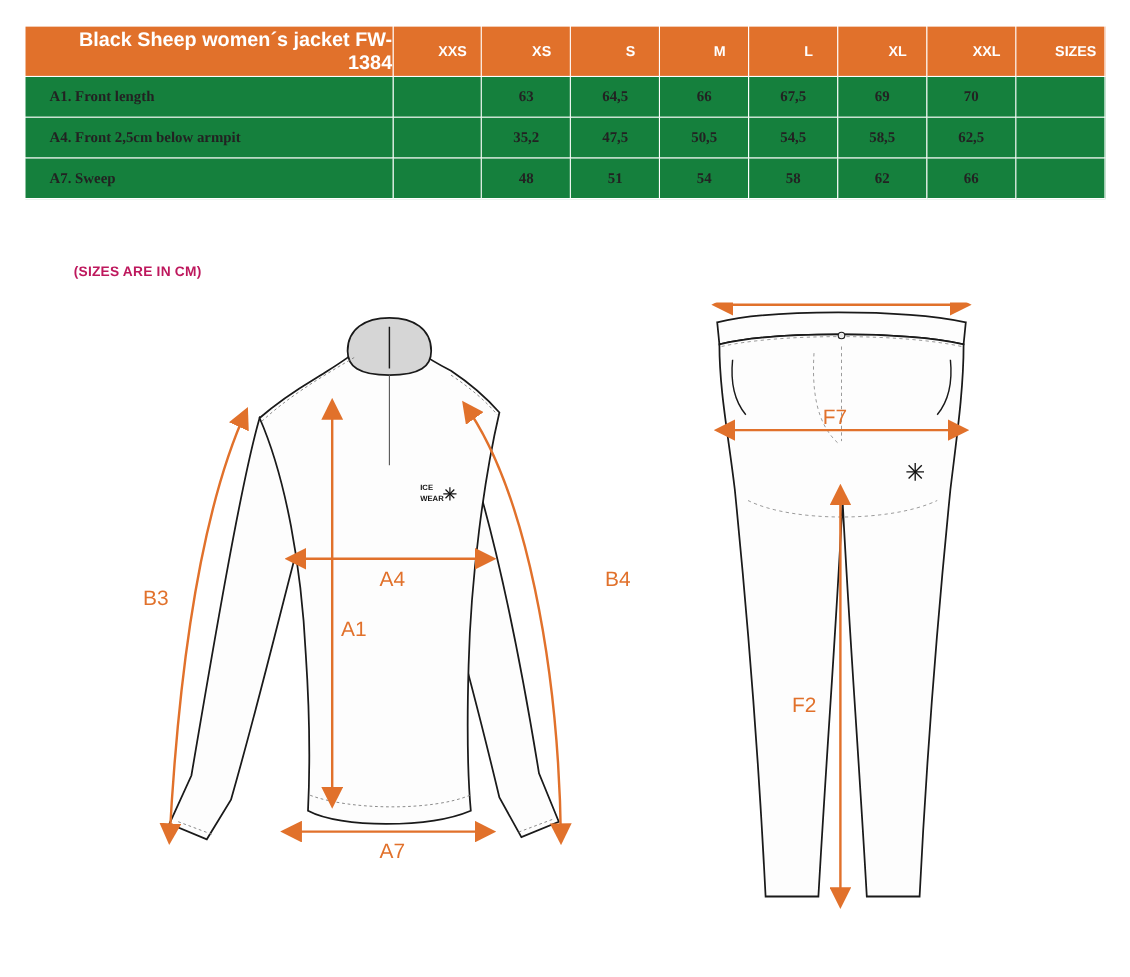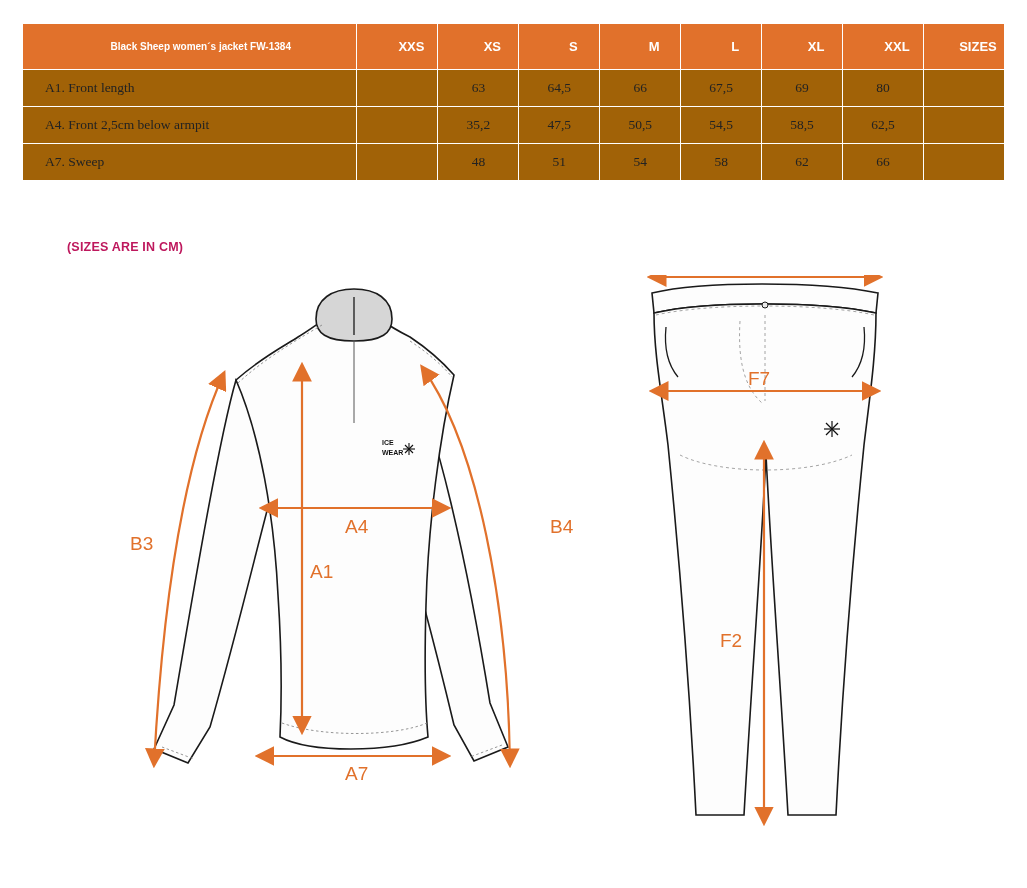--- a/index.html
+++ b/index.html
@@ -34,29 +34,30 @@
   }
   #size-table thead th {
     background: #e1712b;
     color: #ffffff;
     font-size: 13px;
     font-weight: bold;
     height: 46px;
     padding-left: 28px;
   }
   #size-table thead th.first-col {
-    text-align: center;
+    text-align: right;
     padding-left: 22px;
-    font-size: 10px;
+    font-size: 18px;
   }
   #size-table tbody td {
-    background: #a16207;
+    background: #15803d;
     color: #222222;
     font-size: 13.5px;
     font-family: "Liberation Serif", serif;
+    font-weight: bold;
   }
   #size-table tbody td.row-label {
     text-align: left;
     padding-left: 22px;
   }
   .col-label { width: 335px; }
   .col-size { width: 81px; }
 
   #sizes-note {
     position: absolute;
@@ -120,21 +121,21 @@
     </thead>
     <tbody>
       <tr>
         <td class="row-label">A1. Front length</td>
         <td></td>
         <td>63</td>
         <td>64,5</td>
         <td>66</td>
         <td>67,5</td>
         <td>69</td>
-        <td>80</td>
+        <td>70</td>
         <td></td>
       </tr>
       <tr>
         <td class="row-label">A4. Front 2,5cm below armpit</td>
         <td></td>
         <td>35,2</td>
         <td>47,5</td>
         <td>50,5</td>
         <td>54,5</td>
         <td>58,5</td>

